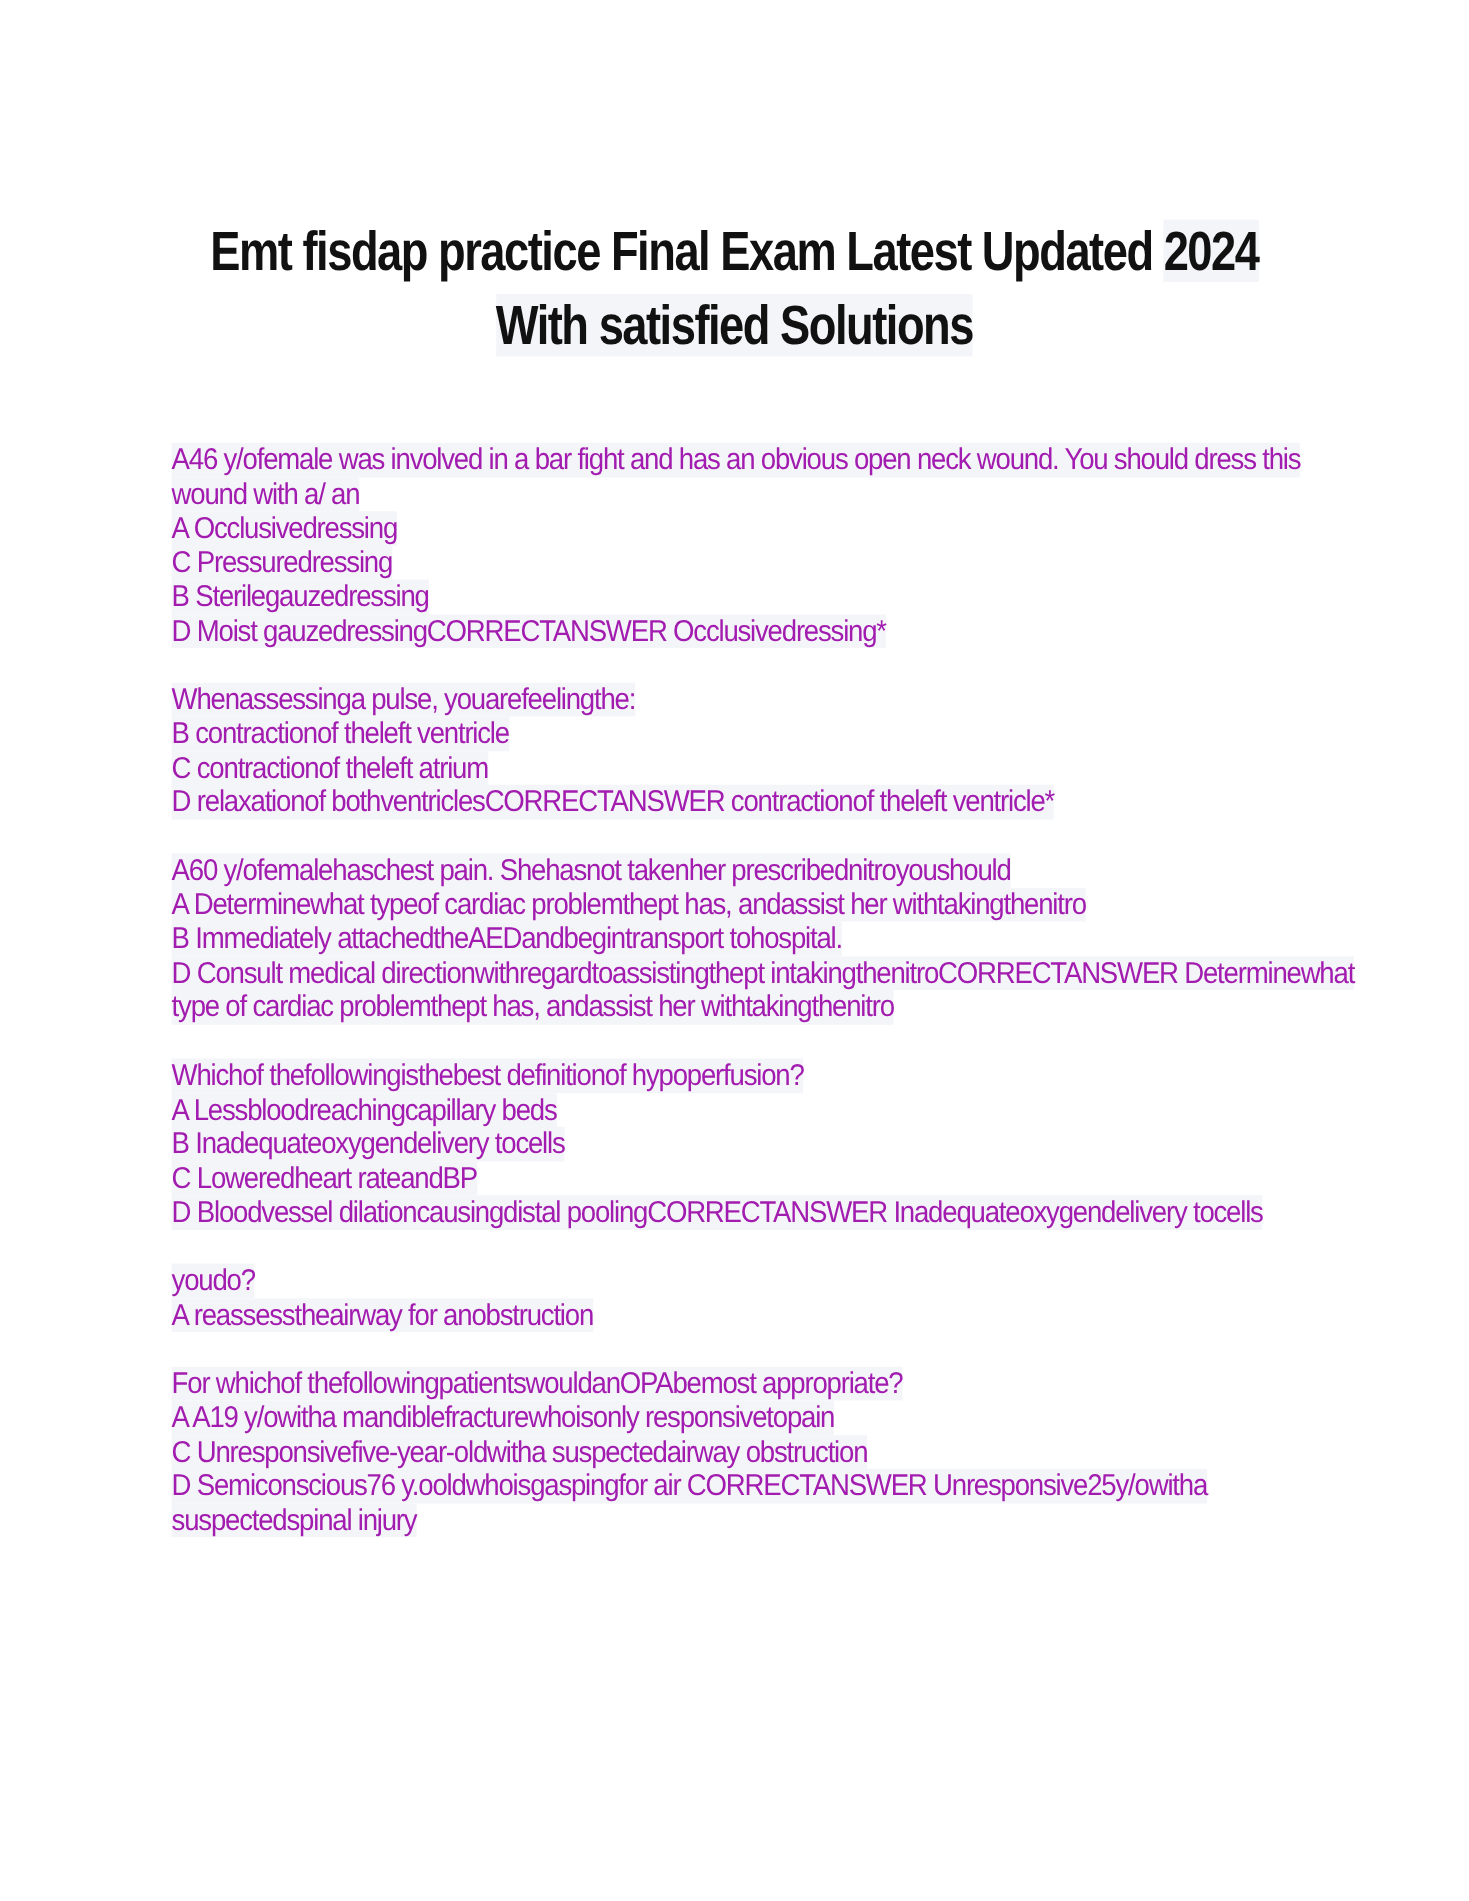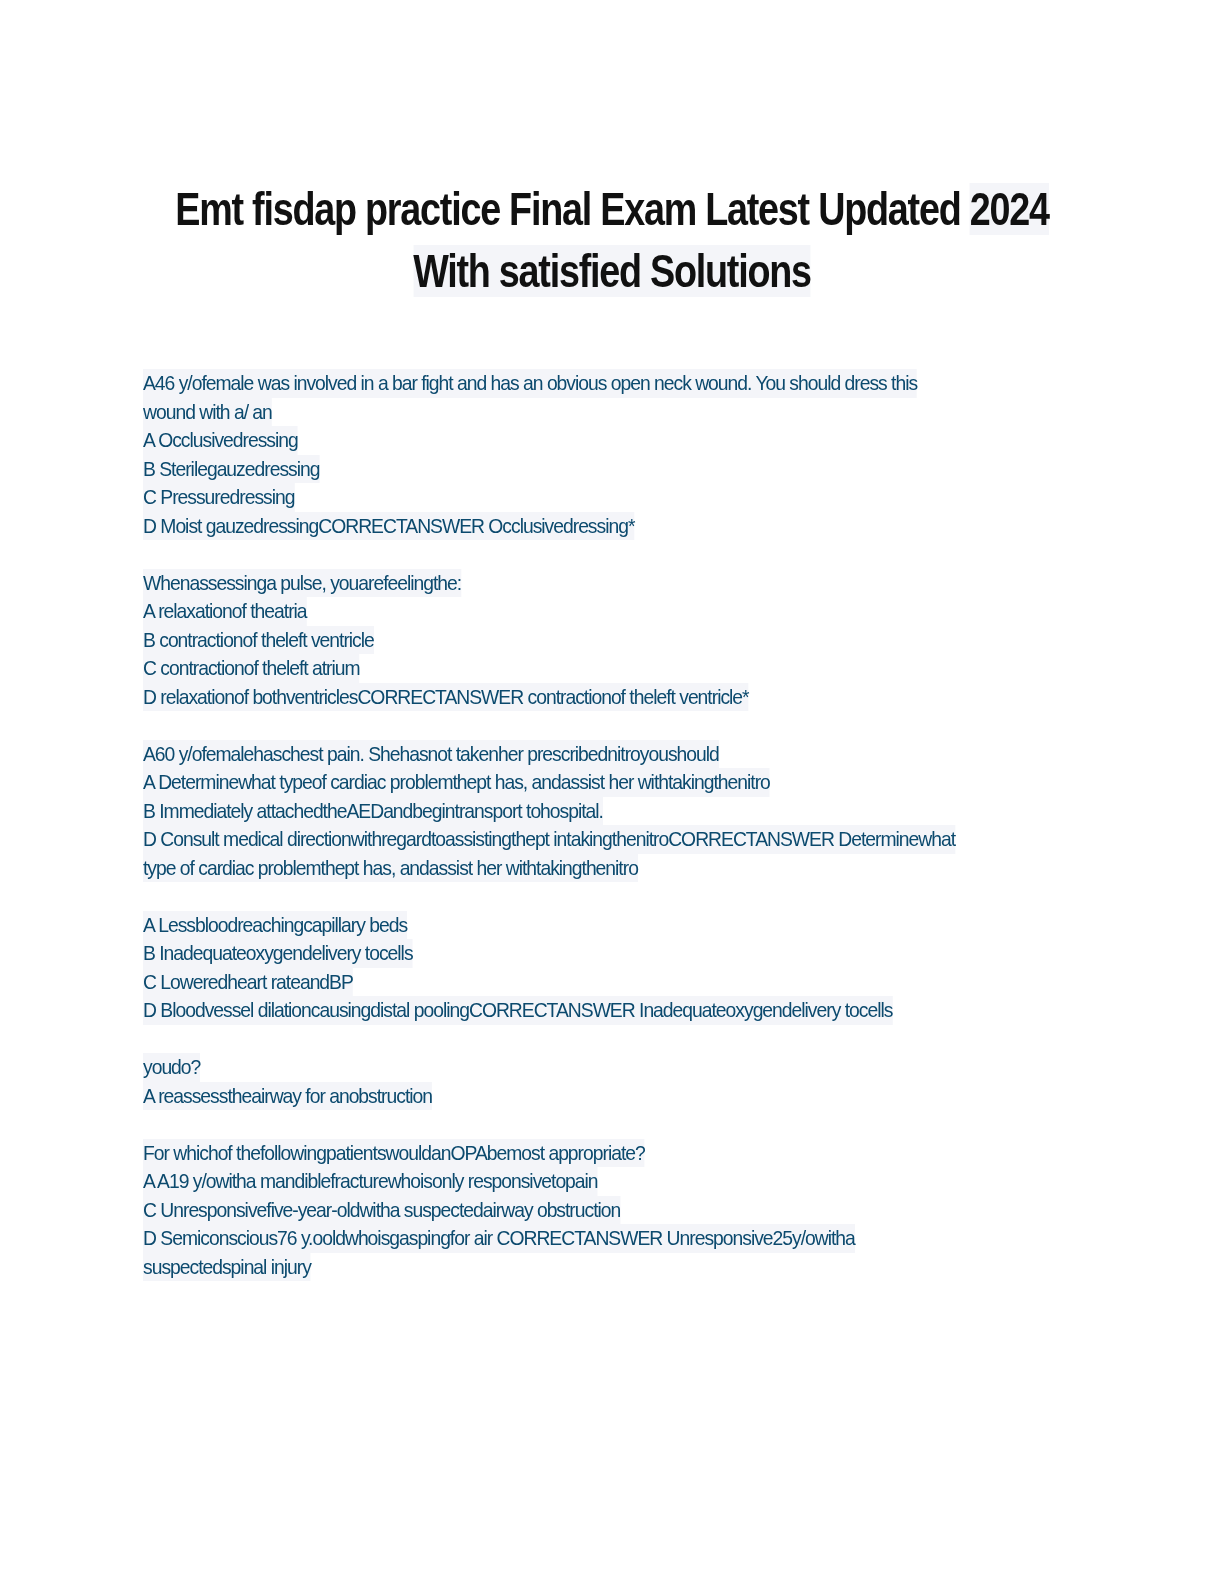--- a/index.html
+++ b/index.html
@@ -15,64 +15,64 @@
     letter-spacing: -1.5px;
     transform: scaleX(0.82);
     transform-origin: center;
     white-space: nowrap;
   }
   .hl { background: #f4f5f9; }
   .content { position: absolute; left: 143px; top: 369px; width: 940px; }
   .q { margin-bottom: 28.5px; }
   .line {
     font-family: "Liberation Sans", sans-serif;
-    font-size: 21px;
+    font-size: 25px;
     line-height: 28.5px;
-    color: #0c4a6e;
+    color: #a21caf;
     letter-spacing: -1.1px;
     white-space: nowrap;
   }
   .line span { background: #f4f5f9; display: inline-block; transform: scaleX(0.92); transform-origin: left; }
 </style>
 </head>
 <body>
 
 <div class="page">
   <div class="title-block">
     <div class="title-line"><span>Emt fisdap practice Final Exam Latest Updated </span><span class="hl">2024</span></div>
     <div class="title-line"><span class="hl">With satisfied Solutions</span></div>
   </div>
 
   <div class="content">
     <div class="q">
       <div class="line"><span>A46 y/ofemale was involved in a bar fight and has an obvious open neck wound. You should dress this</span></div>
       <div class="line"><span>wound with a/ an</span></div>
       <div class="line"><span>A Occlusivedressing</span></div>
+      <div class="line"><span>C Pressuredressing</span></div>
       <div class="line"><span>B Sterilegauzedressing</span></div>
-      <div class="line"><span>C Pressuredressing</span></div>
       <div class="line"><span>D Moist gauzedressingCORRECTANSWER  Occlusivedressing*</span></div>
     </div>
 
     <div class="q">
       <div class="line"><span>Whenassessinga pulse, youarefeelingthe:</span></div>
-      <div class="line"><span>A relaxationof theatria</span></div>
       <div class="line"><span>B contractionof theleft ventricle</span></div>
       <div class="line"><span>C contractionof theleft atrium</span></div>
       <div class="line"><span>D relaxationof bothventriclesCORRECTANSWER  contractionof theleft ventricle*</span></div>
     </div>
 
     <div class="q">
       <div class="line"><span>A60 y/ofemalehaschest pain. Shehasnot takenher prescribednitroyoushould</span></div>
       <div class="line"><span>A Determinewhat typeof cardiac problemthept has, andassist her withtakingthenitro</span></div>
       <div class="line"><span>B Immediately attachedtheAEDandbegintransport  tohospital.</span></div>
       <div class="line"><span>D Consult medical directionwithregardtoassistingthept intakingthenitroCORRECTANSWER  Determinewhat</span></div>
       <div class="line"><span>type of cardiac problemthept has, andassist her withtakingthenitro</span></div>
     </div>
 
     <div class="q">
+      <div class="line"><span>Whichof thefollowingisthebest definitionof hypoperfusion?</span></div>
       <div class="line"><span>A Lessbloodreachingcapillary beds</span></div>
       <div class="line"><span>B Inadequateoxygendelivery tocells</span></div>
       <div class="line"><span>C Loweredheart rateandBP</span></div>
       <div class="line"><span>D Bloodvessel dilationcausingdistal poolingCORRECTANSWER  Inadequateoxygendelivery tocells</span></div>
     </div>
 
     <div class="q">
       <div class="line"><span>youdo?</span></div>
       <div class="line"><span>A reassesstheairway for anobstruction</span></div>
     </div>

